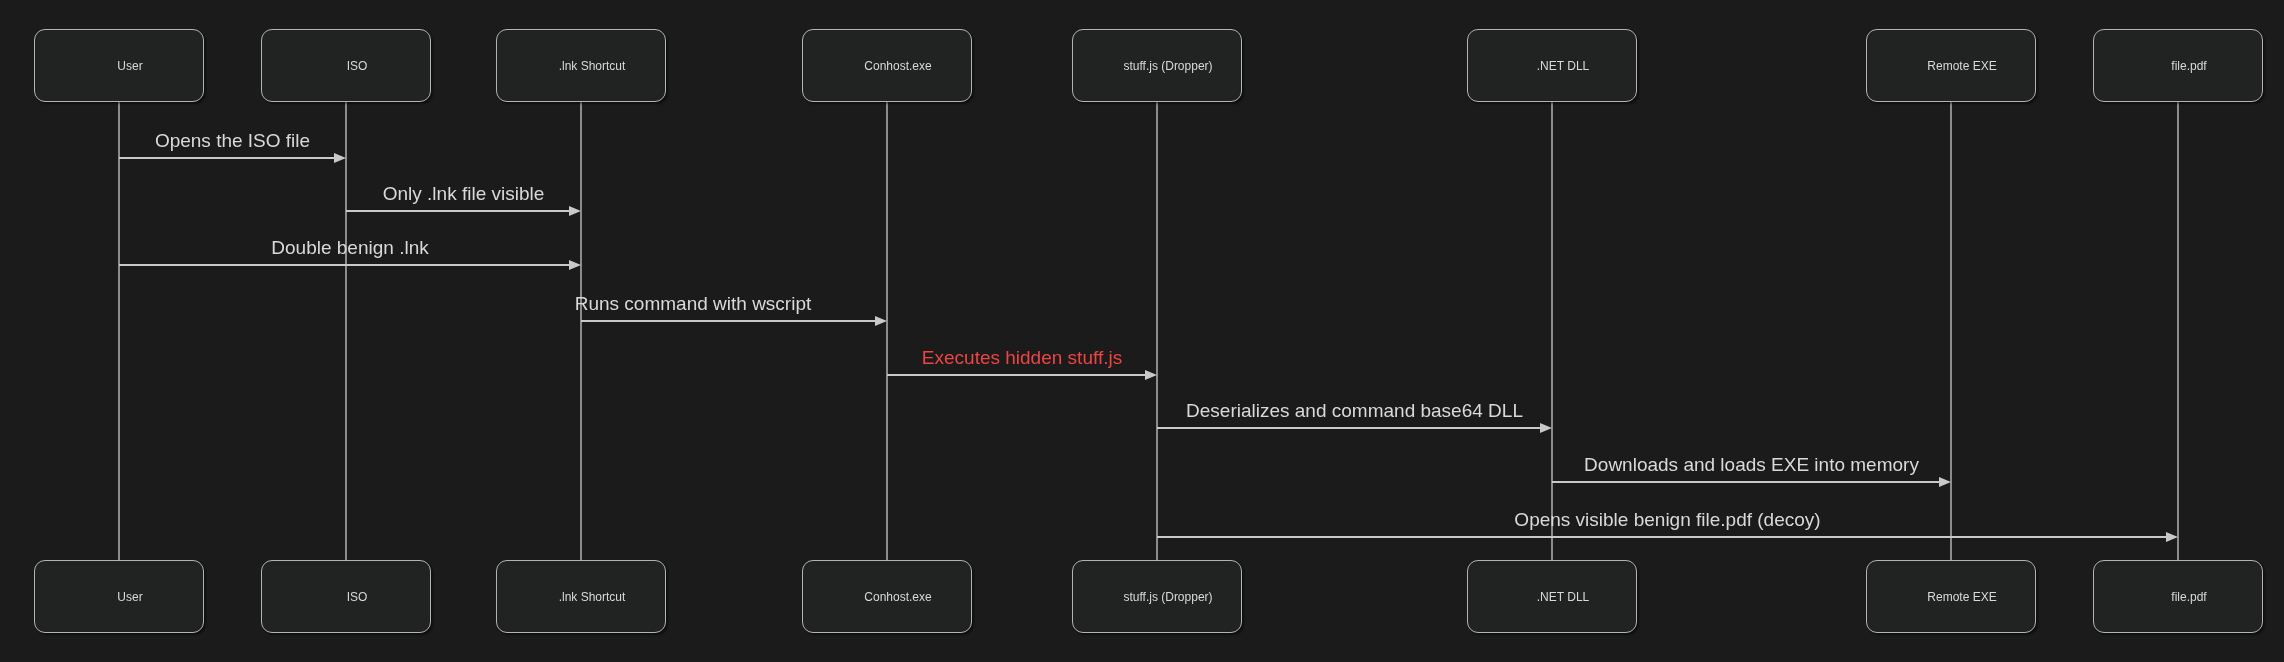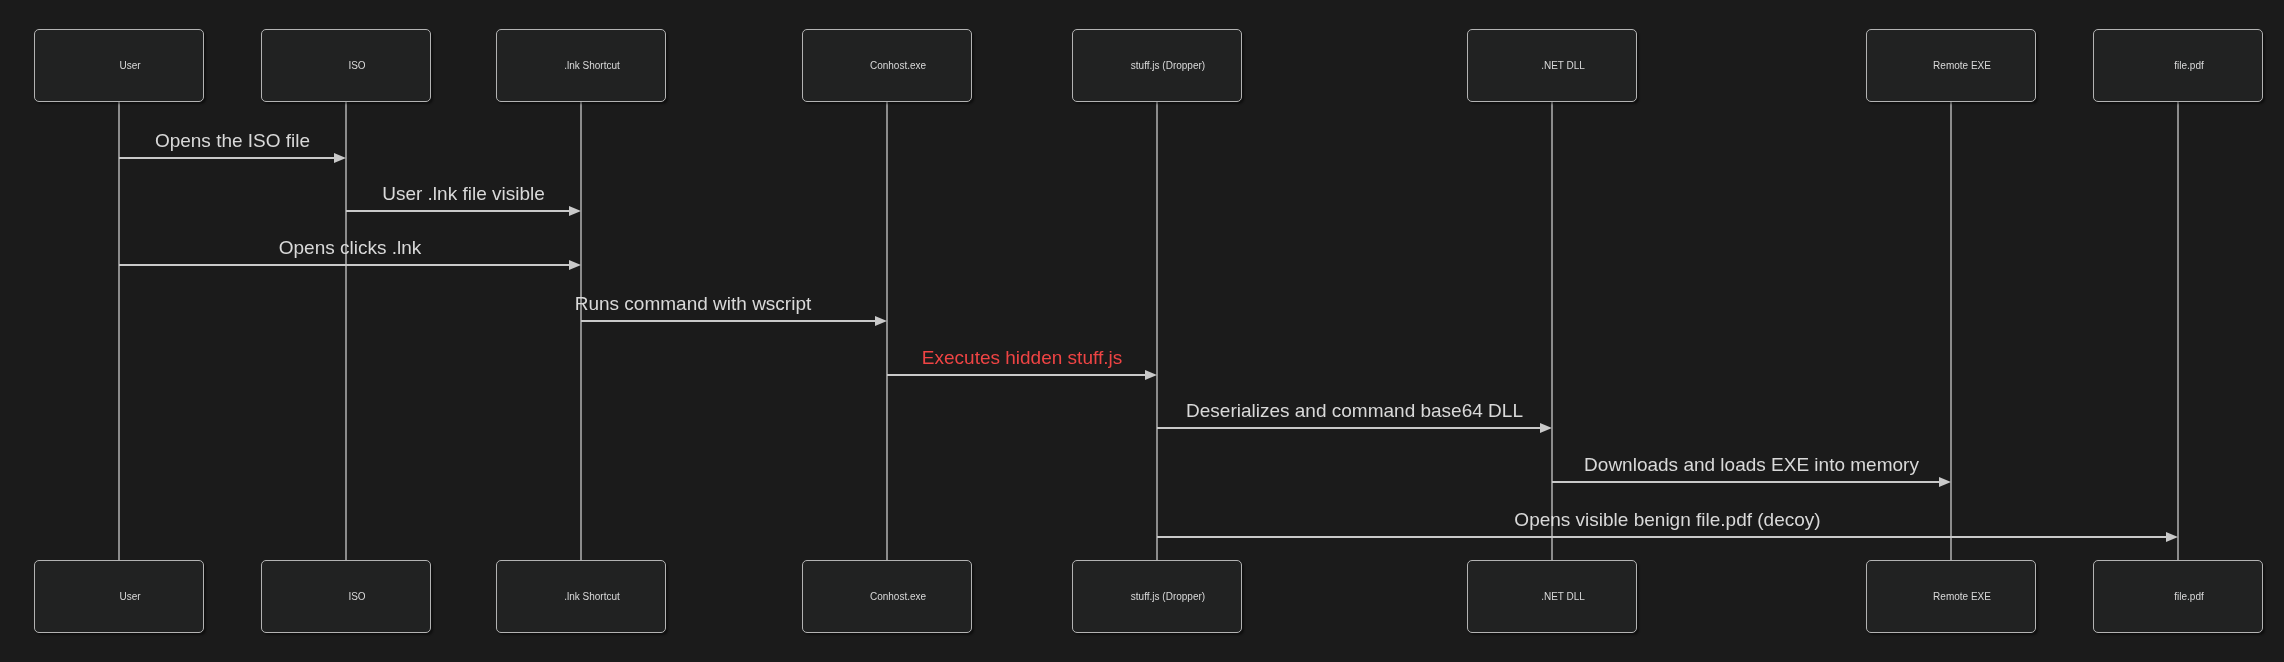--- a/index.html
+++ b/index.html
@@ -14,27 +14,27 @@
     background: #1b1b1b;
     font-family: "Liberation Sans", sans-serif;
     overflow: hidden;
   }
   .actor {
     position: absolute;
     width: 170px;
     height: 73px;
     background: #212222;
     border: 1.5px solid #b3b3b3;
-    border-radius: 5px;
+    border-radius: 11px;
     box-shadow: 2px 2px 2px rgba(0,0,0,0.45);
     display: flex;
     align-items: center;
     justify-content: center;
     color: #d9d9d9;
-    font-size: 10px;
+    font-size: 12px;
     box-sizing: border-box;
     z-index: 2;
     padding-left: 22px;
   }
   .actor span { display: inline-block; }
   .lifeline {
     position: absolute;
     width: 1.5px;
     background: #8c8c8c;
     z-index: 0;
@@ -122,24 +122,24 @@
       <span>file.pdf</span>
     </div>
     <div class="actor" style="left: 2093px; top: 560px; width: 170px; height: 73px; background: rgb(33, 34, 34); border-color: rgb(179, 179, 179); color: rgb(217, 217, 217);">
       <span>file.pdf</span>
     </div>
     <div class="msg-line" style="left: 119px; width: 217px; top: 157.25px; background: rgb(201, 201, 201);"></div>
     <div class="msg-head" style="left: 334px; top: 153px; border-left-color: rgb(201, 201, 201);"></div>
     <div class="msg-label" style="left: 232.5px; top: 131px; color: rgb(217, 217, 217);">Opens the ISO file</div>
     <div class="msg-line" style="left: 346px; width: 225px; top: 210.25px; background: rgb(201, 201, 201);"></div>
     <div class="msg-head" style="left: 569px; top: 206px; border-left-color: rgb(201, 201, 201);"></div>
-    <div class="msg-label" style="left: 463.5px; top: 184px; color: rgb(217, 217, 217);">User .lnk file visible</div>
+    <div class="msg-label" style="left: 463.5px; top: 184px; color: rgb(217, 217, 217);">Only .lnk file visible</div>
     <div class="msg-line" style="left: 119px; width: 452px; top: 264.25px; background: rgb(201, 201, 201);"></div>
     <div class="msg-head" style="left: 569px; top: 260px; border-left-color: rgb(201, 201, 201);"></div>
-    <div class="msg-label" style="left: 350px; top: 238px; color: rgb(217, 217, 217);">Opens clicks .lnk</div>
+    <div class="msg-label" style="left: 350px; top: 238px; color: rgb(217, 217, 217);">Double benign .lnk</div>
     <div class="msg-line" style="left: 581px; width: 296px; top: 320.25px; background: rgb(201, 201, 201);"></div>
     <div class="msg-head" style="left: 875px; top: 316px; border-left-color: rgb(201, 201, 201);"></div>
     <div class="msg-label" style="left: 693px; top: 294px; color: rgb(217, 217, 217);">Runs command with wscript</div>
     <div class="msg-line" style="left: 887px; width: 260px; top: 374.25px; background: rgb(201, 201, 201);"></div>
     <div class="msg-head" style="left: 1145px; top: 370px; border-left-color: rgb(201, 201, 201);"></div>
     <div class="msg-label" style="left: 1022px; top: 348px; color: #ef4444;">Executes hidden stuff.js</div>
     <div class="msg-line" style="left: 1157px; width: 385px; top: 427.25px; background: rgb(201, 201, 201);"></div>
     <div class="msg-head" style="left: 1540px; top: 423px; border-left-color: rgb(201, 201, 201);"></div>
     <div class="msg-label" style="left: 1354.5px; top: 401px; color: rgb(217, 217, 217);">Deserializes and command base64 DLL</div>
     <div class="msg-line" style="left: 1552px; width: 389px; top: 481.25px; background: rgb(201, 201, 201);"></div>

